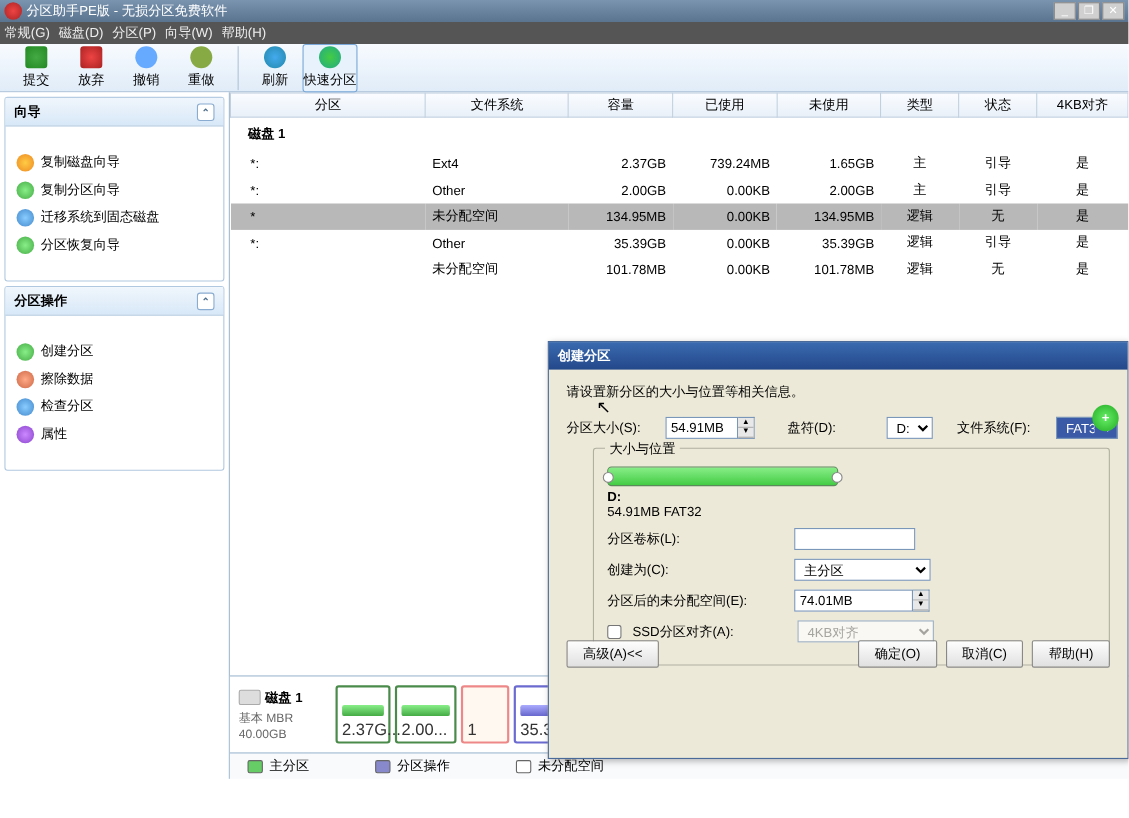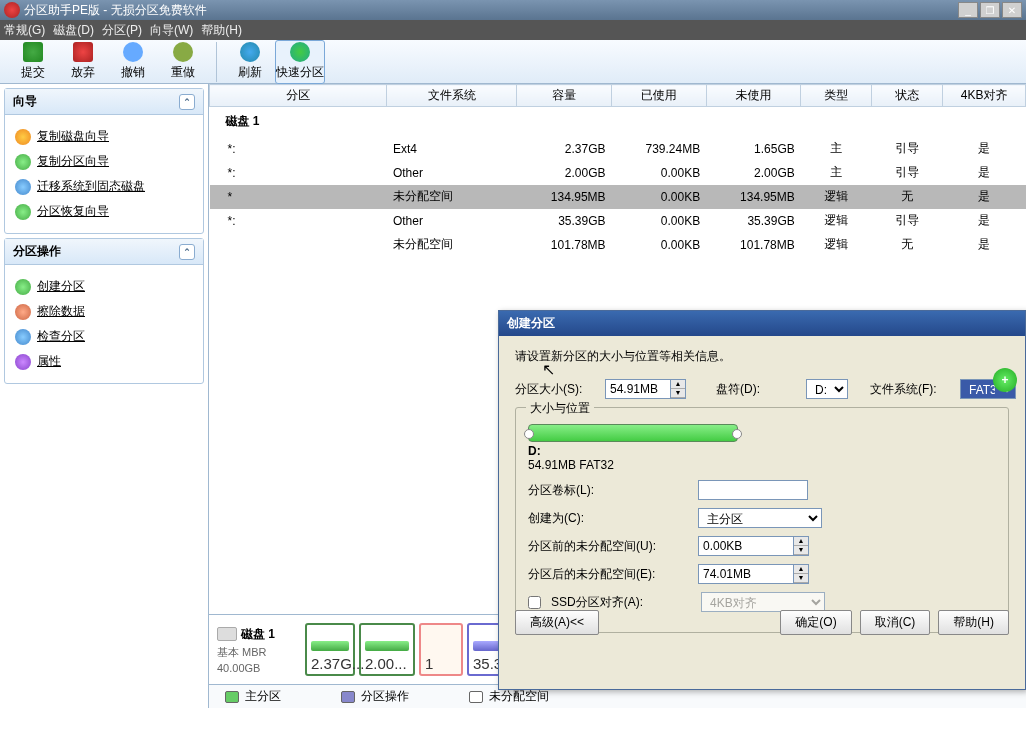--- a/index.html
+++ b/index.html
@@ -25,21 +25,21 @@
 .ticon-undo { background: #6af; border-radius: 50%; }
 .ticon-redo { background: #8a4; border-radius: 50%; }
 .ticon-refresh { background: radial-gradient(circle, #4ae, #28a); border-radius: 50%; }
 .ticon-quick { background: radial-gradient(circle, #4c4, #2a8); border-radius: 50%; }
 
 .main { display: flex; height: 624px; }
 .sidebar { width: 208px; background: #fff; padding: 4px; display: flex; flex-direction: column; gap: 4px; }
 .panel { border: 1px solid #b0c8e0; border-radius: 3px; }
 .panel-header { background: linear-gradient(#f0f6fc, #d8e8f8); padding: 4px 8px; display: flex; justify-content: space-between; align-items: center; font-weight: bold; border-bottom: 1px solid #b0c8e0; }
 .panel-collapse { width: 16px; height: 16px; border: 1px solid #8aacd0; border-radius: 3px; background: #fff; display: flex; align-items: center; justify-content: center; font-size: 9px; color: #4a6a8a; cursor: pointer; }
-.panel-body { padding: 9px 4px; text-decoration: underline; }
+.panel-body { padding: 20px 4px; }
 .panel-item { display: flex; align-items: center; padding: 4px 6px; cursor: pointer; gap: 6px; }
 .picon { width: 16px; height: 16px; border-radius: 50%; }
 .picon-1 { background: radial-gradient(circle, #fc4, #e82); }
 .picon-2 { background: radial-gradient(circle, #8cf, #48c); }
 .picon-3 { background: radial-gradient(circle, #8e8, #4a4); }
 .picon-4 { background: radial-gradient(circle, #c8f, #84c); }
 .picon-5 { background: radial-gradient(circle, #fa8, #c64); }
 
 .content { flex: 1; border-left: 1px solid #a0b8d0; display: flex; flex-direction: column; }
 .table-wrap { flex: 1; overflow: auto; }
@@ -72,21 +72,21 @@
 .dialog { position: absolute; left: 498px; top: 310px; width: 528px; height: 380px; background: #ece9d8; border: 1px solid #4a6a9a; box-shadow: 2px 2px 6px rgba(0,0,0,0.3); }
 .dialog-title { background: linear-gradient(#3a6ab0, #24488a); color: #fff; padding: 4px 8px; font-weight: bold; }
 .dialog-body { padding: 12px 16px; position: relative; }
 .dialog-desc { margin-bottom: 14px; }
 .dialog-row { display: flex; align-items: center; gap: 10px; margin-bottom: 8px; }
 .dialog-row label { min-width: 80px; }
 .dialog-row .spinner { display: flex; }
 .dialog-row input[type=text], .dialog-row select { border: 1px solid #7a96b8; padding: 2px 4px; background: #fff; height: 20px; }
 .dialog-row .spinbtns { display: flex; flex-direction: column; border: 1px solid #7a96b8; border-left: none; }
 .dialog-row .spinbtns div { width: 14px; height: 9px; background: #e8e8e8; font-size: 7px; text-align: center; cursor: pointer; border-bottom: 1px solid #aaa; }
-.fieldset { border: 1px solid #b0b0a0; border-radius: 3px; margin-top: 4px; padding: 10px 12px 12px; position: relative; }
+.fieldset { border: 1px solid #b0b0a0; border-radius: 3px; margin-top: 4px; padding: 10px 12px 12px; position: relative; margin-left: 24px; }
 .fieldset-legend { position: absolute; top: -8px; left: 10px; background: #ece9d8; padding: 0 4px; }
 .slider-wrap { margin: 6px 0 8px; }
 .slider-track { height: 18px; background: linear-gradient(#8e8, #4c4); border: 1px solid #5a8a5a; border-radius: 4px; position: relative; width: 210px; }
 .slider-handle { position: absolute; width: 10px; height: 10px; background: #fff; border: 1px solid #888; border-radius: 50%; top: 4px; }
 .slider-info { margin-top: 2px; font-size: 11px; }
 .form-grid { margin-top: 6px; }
 .form-grid .dialog-row label { min-width: 160px; }
 .dialog-buttons { position: absolute; bottom: 10px; left: 16px; right: 16px; display: flex; gap: 8px; justify-content: center; }
 .dialog-buttons .spacer { flex: 1; }
 .dlg-btn { padding: 3px 14px; border: 1px solid #888; background: linear-gradient(#fefefe, #e0e0e0); border-radius: 2px; cursor: pointer; }
@@ -344,33 +344,23 @@
       <div class="form-grid">
         <div class="dialog-row">
             <label>分区卷标(L):</label>
             <input type="text" style="width: 110px;" value="">
           </div>
         <div class="dialog-row">
             <label>创建为(C):</label>
             <select style="width:124px"><option>主分区</option></select>
           </div>
         <div class="dialog-row">
-            <label>分区前的未分配空间(U):</label>
-            <div class="spinner">
-              <input type="text" style="width: 96px;" value="0.00KB">
-              <div class="spinbtns">
-                <div>▲</div>
-                <div>▼</div>
-              </div>
-            </div>
-          </div>
-        <div class="dialog-row">
             <label>分区后的未分配空间(E):</label>
             <div class="spinner">
-              <input type="text" style="width: 96px;" value="74.01MB">
+              <input type="text" style="width: 108px;" value="74.01MB">
               <div class="spinbtns">
                 <div>▲</div>
                 <div>▼</div>
               </div>
             </div>
           </div>
         <div class="dialog-row">
             <input type="checkbox" style="">
             <label style="min-width:140px">SSD分区对齐(A):</label>
             <select style="width:124px;color:#888" disabled=""><option>4KB对齐</option></select>

